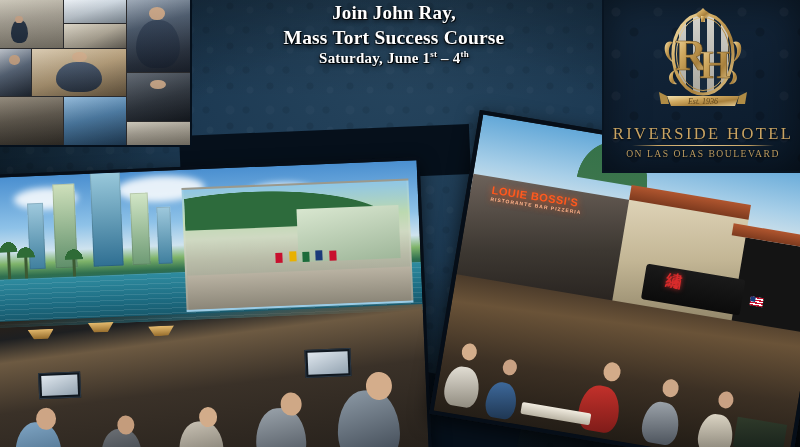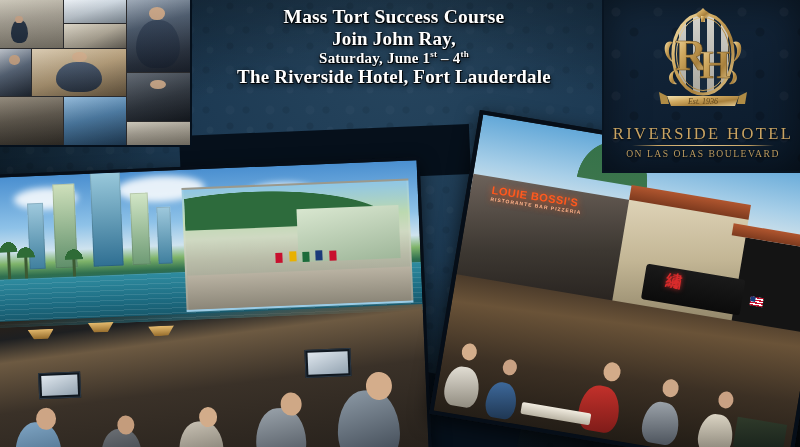--- a/index.html
+++ b/index.html
@@ -326,24 +326,23 @@
       <div class="attendee" style="left:58%;bottom:3%;width:36px;height:42px;background:linear-gradient(170deg,#9fa6ad,#4a515a);"></div>
       <div class="head" style="left:62%;bottom:38%;width:16px;height:18px;background:#cda787;"></div>
       <div class="attendee" style="left:74%;bottom:2%;width:34px;height:40px;background:linear-gradient(170deg,#e0d9c8,#7f7a6e);"></div>
       <div class="head" style="left:78%;bottom:36%;width:15px;height:17px;background:#c9a183;"></div>
       <div style="position:absolute;left:24%;bottom:8%;width:70px;height:12px;background:linear-gradient(180deg,#f1ece0,#b8b2a2);border-radius:2px;"></div>
       <div style="position:absolute;left:84%;bottom:10%;width:50px;height:30px;background:linear-gradient(170deg,#2f3a2a,#16201a);"></div>
     </div>
   </div>
 
   <div class="headline">
+    <span class="ln l2">Join John Ray,</span>
     <span class="ln l1">Mass Tort Success Course</span>
-    <span class="ln l2">Join John Ray,</span>
     <span class="ln l3"><span>Saturday, June 1</span><sup>st</sup><span> – 4</span><sup>th</sup></span>
-    <span class="ln l4">The Riverside Hotel, Fort Lauderdale</span>
   </div>
 
   <div class="logo-panel">
     <div class="pat"></div>
 
     <svg class="crest" viewBox="0 0 96 112">
       <defs>
         <linearGradient id="gold" x1="0" y1="0" x2="1" y2="1">
           <stop offset="0%" stop-color="#f3e0ad"></stop>
           <stop offset="35%" stop-color="#cfa85f"></stop>

